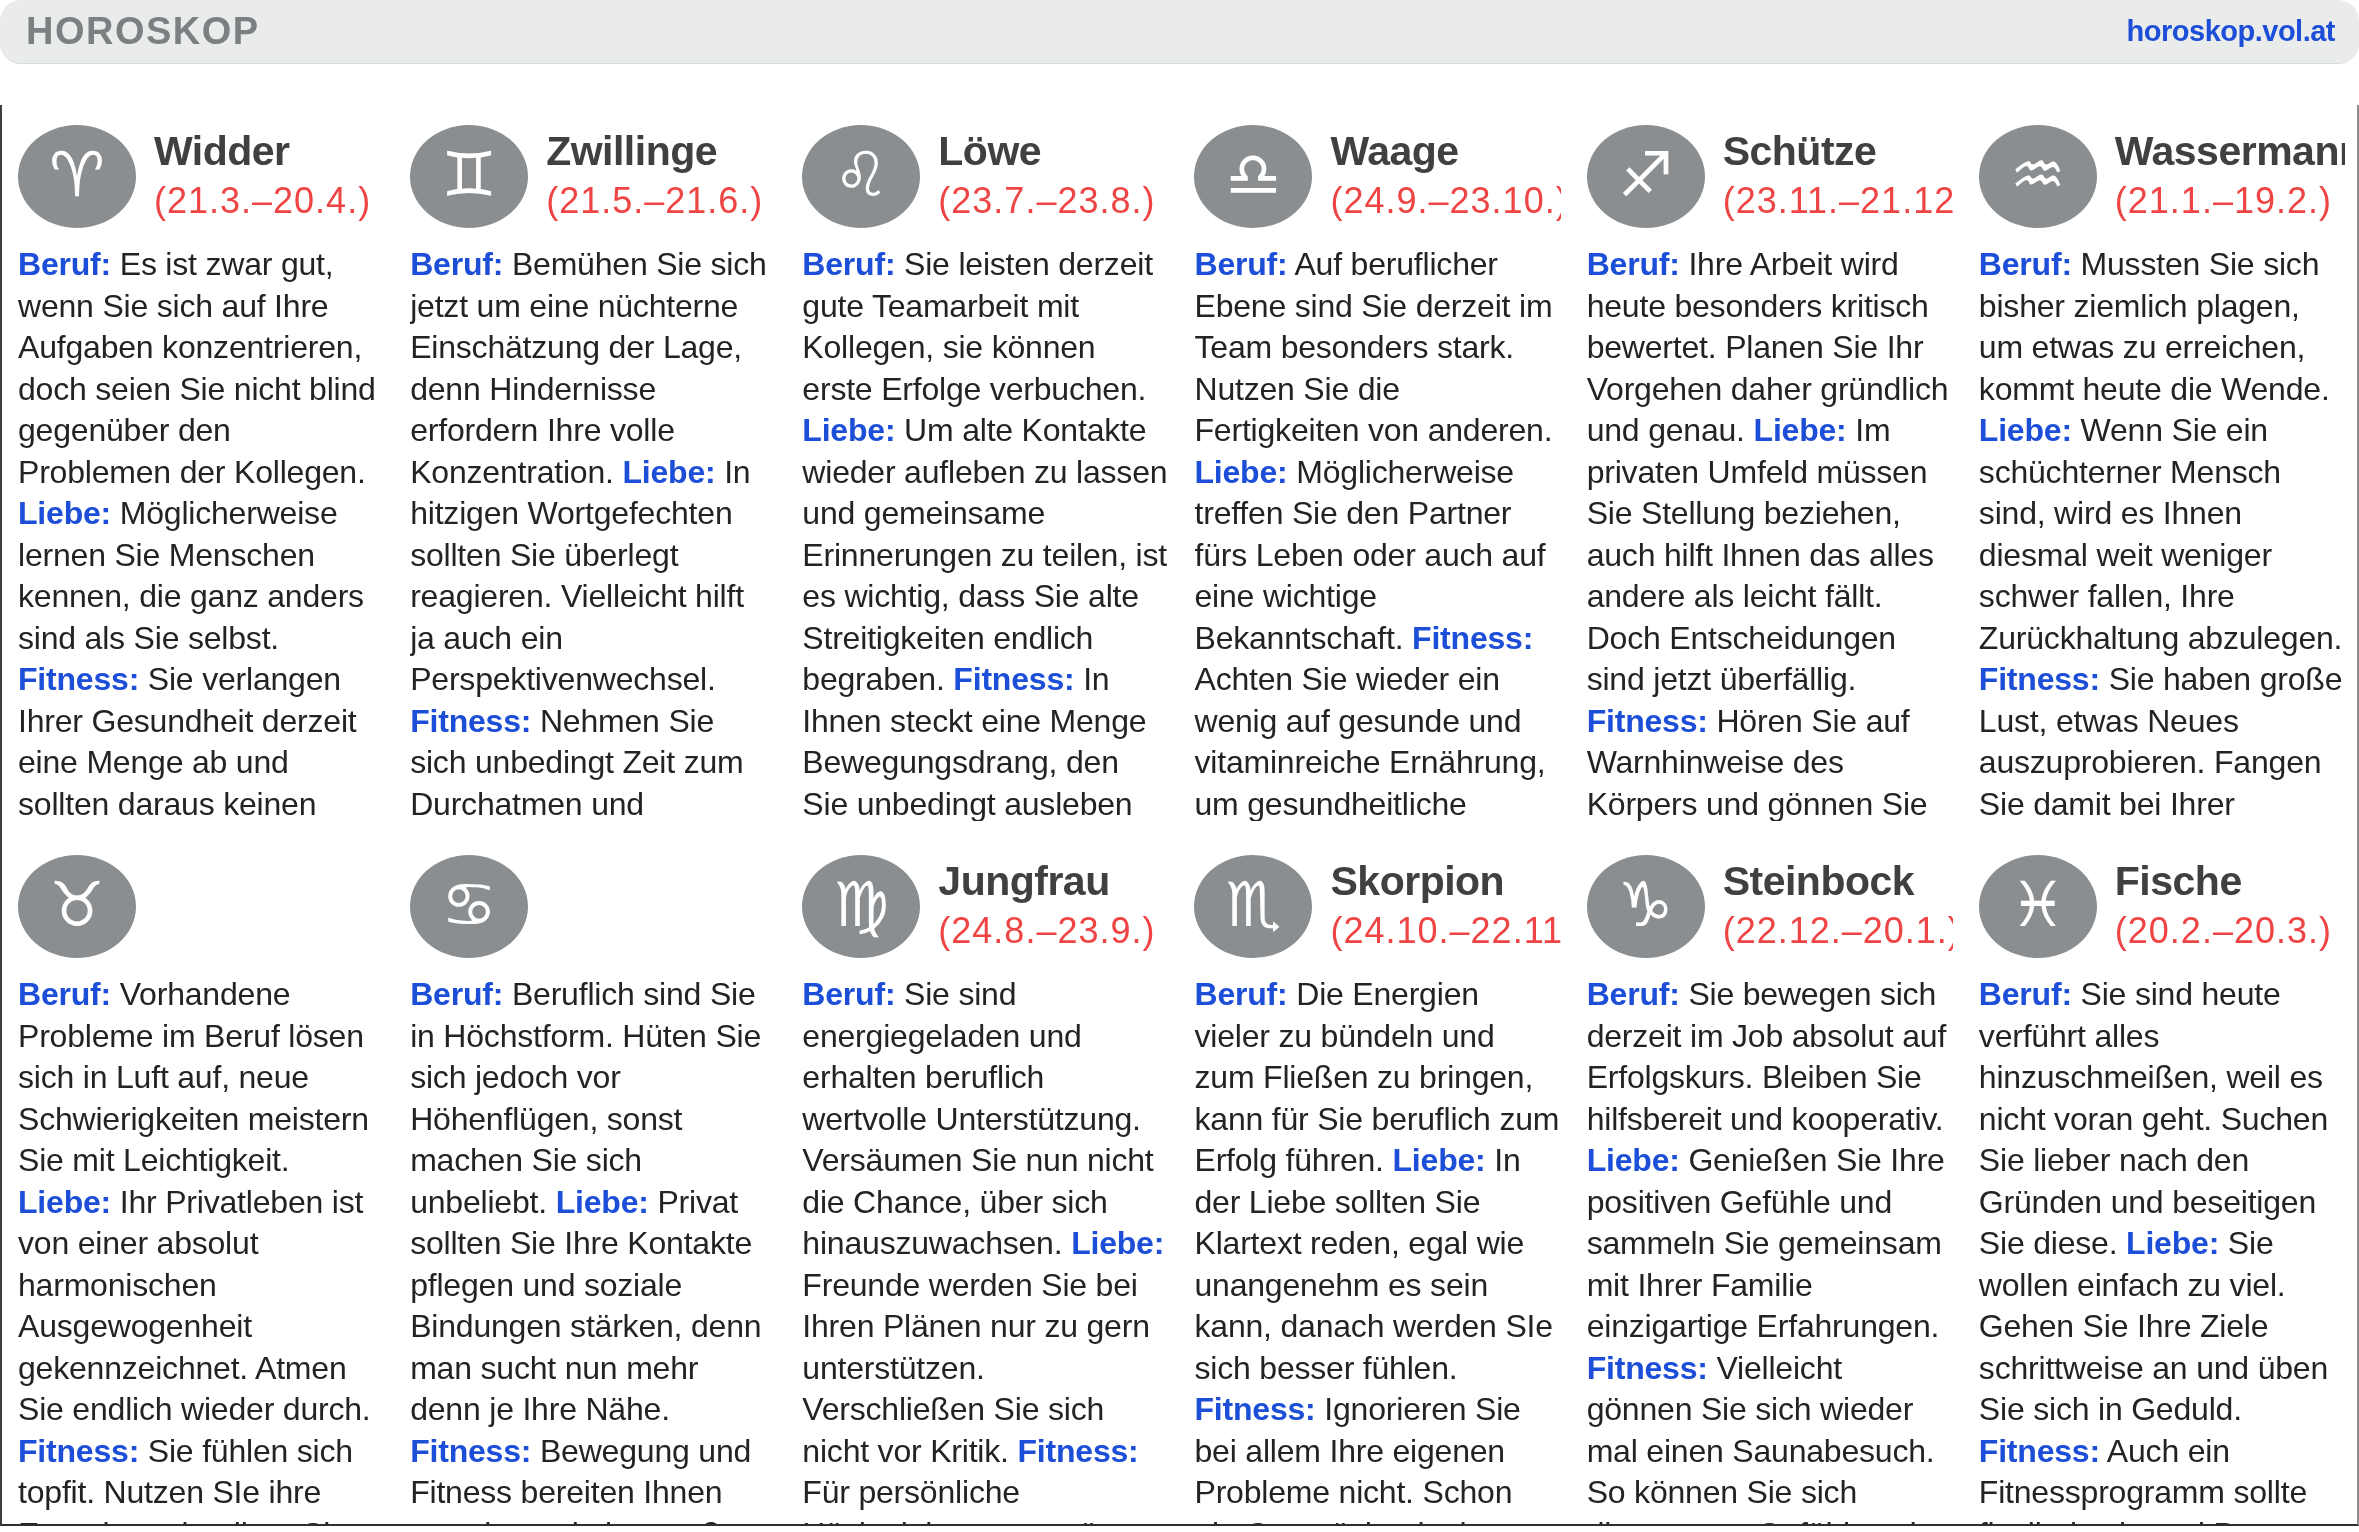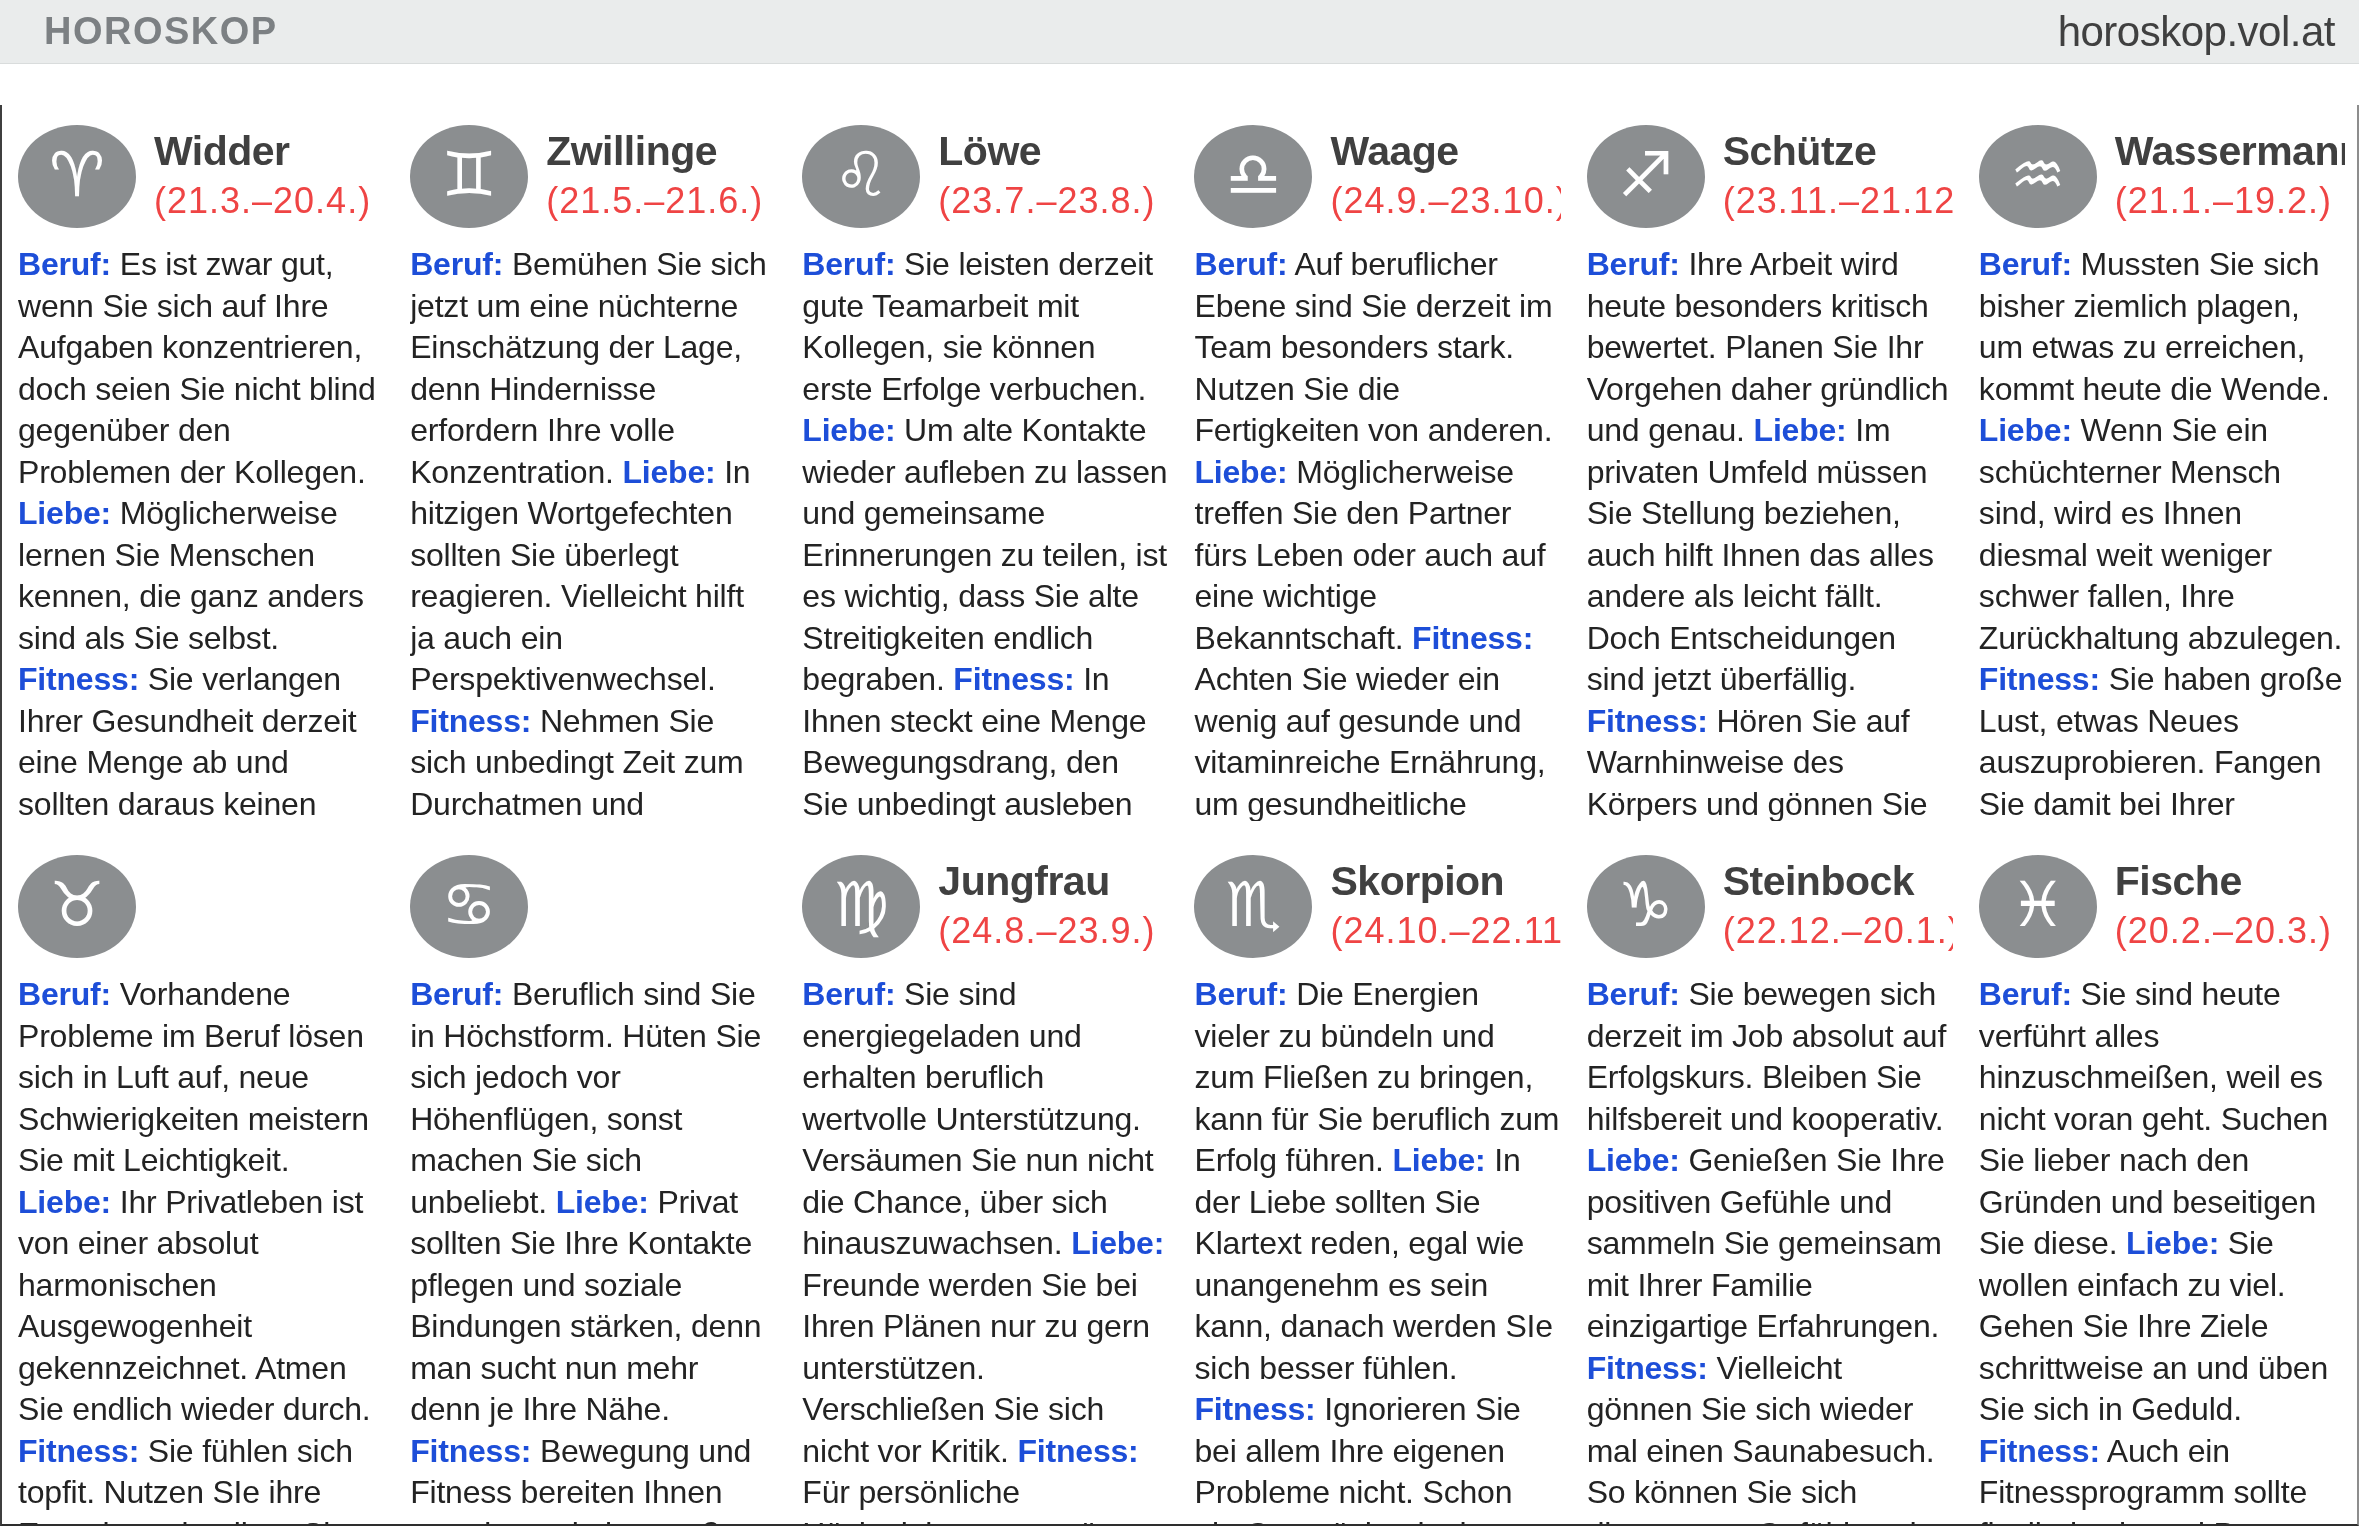--- a/index.html
+++ b/index.html
@@ -11,33 +11,34 @@
     overflow: hidden;
     font-family: "Liberation Sans", "DejaVu Sans", sans-serif;
   }
   .topbar {
     height: 64px;
     background: #eaecec;
     border-bottom: 1px solid #d9dcdc;
     display: flex;
     align-items: center;
     justify-content: space-between;
-    padding: 0 24px 0 44px;
+    padding: 0 24px 0 26px;
     box-sizing: border-box;
+    border-radius: 21px;
   }
   .topbar-title {
     font-size: 38px;
     font-weight: 900;
     letter-spacing: 1.5px;
     color: #7c8083;
   }
   .topbar-site {
-    font-size: 42px;
-    font-weight: 400;
-    color: #404040;
+    font-size: 29px;
+    font-weight: 700;
+    color: #1d4ed8;
     letter-spacing: -0.5px;
   }
   .content-frame {
     margin-top: 41px;
     height: 1421px;
     box-sizing: border-box;
     border-left: 2px solid #3f3f3f;
     border-right: 2px solid #8d8d8d;
     border-bottom: 2px solid #2e2e2e;
     padding: 16px 12px 0 16px;

